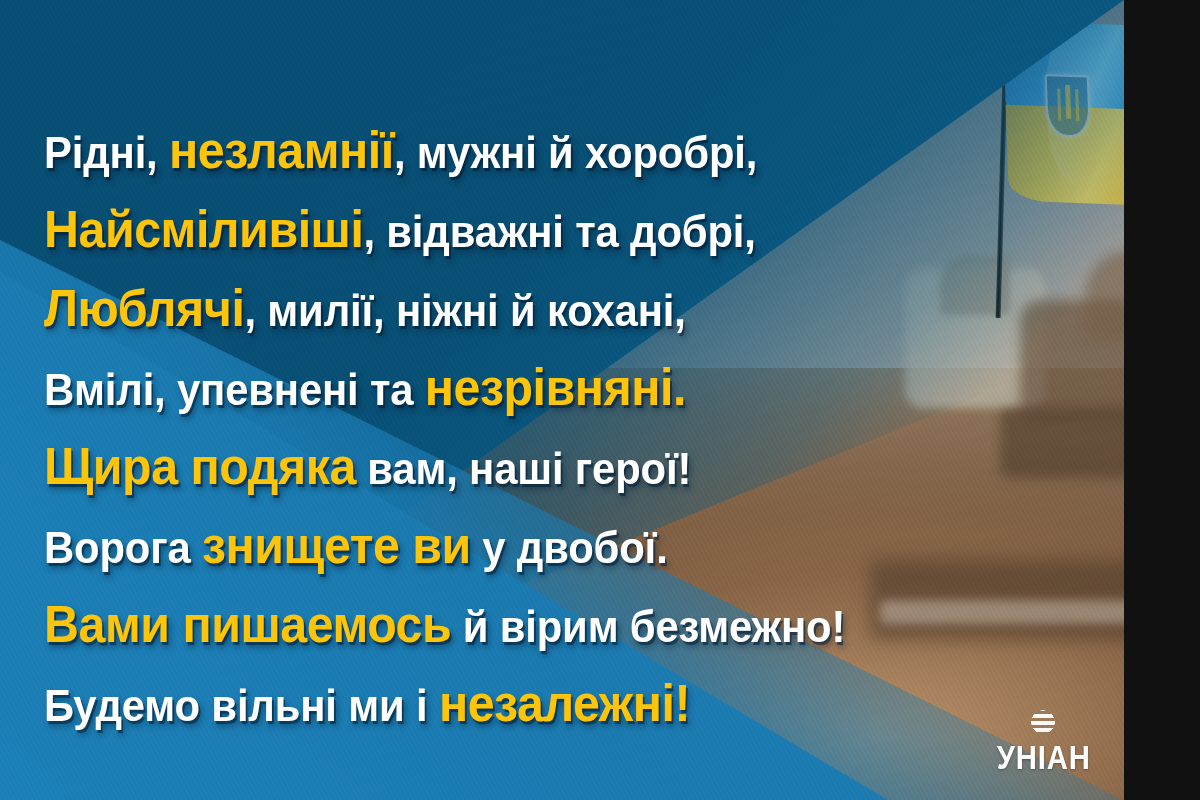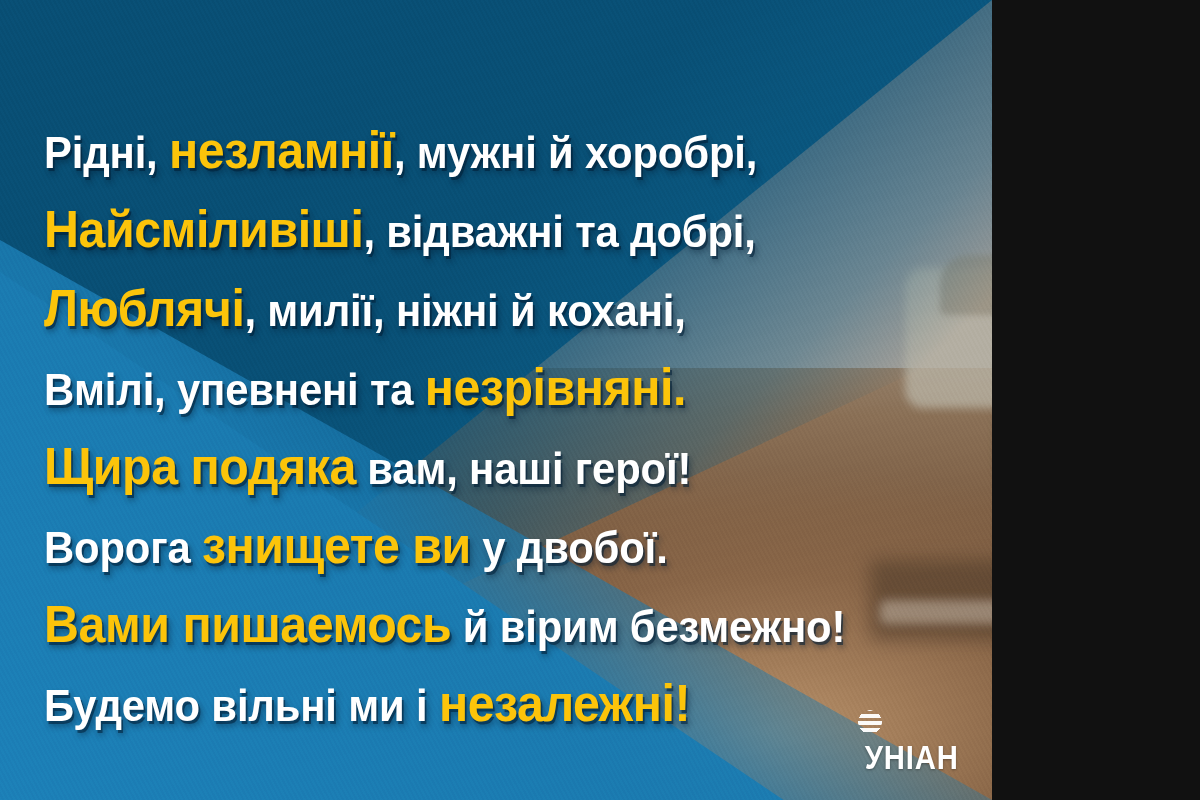--- a/index.html
+++ b/index.html
@@ -1,18 +1,18 @@
 <!DOCTYPE html>
 <html lang="uk"><head>
 <meta charset="utf-8">
 <style>
   html,body{margin:0;padding:0;background:#111;}
   #poster{
     position:relative;
-    width:992px;height:800px;
+    width:1124px;height:800px;
     overflow:hidden;
     font-family:"Liberation Sans","DejaVu Sans",sans-serif;
     user-select:none;
   }
 
   
   .photo-base{
     position:absolute;inset:0;
     background:
       
@@ -161,21 +161,21 @@
     color:#fcc40a;
     font-weight:700;
     font-size:52px;
     letter-spacing:-.5px;
   }
   .line .sm{font-size:45px;}
 
   
   .logo{
     position:absolute;right:26px;bottom:26px;z-index:8;
-    display:flex;flex-direction:column;align-items:flex-start;
+    display:flex;flex-direction:column;align-items:center;
   }
   .logo-mark{
     width:26px;height:26px;margin-bottom:7px;
     background:repeating-linear-gradient(to bottom,#fff 0 4px,transparent 4px 7px);
     -webkit-mask-image:radial-gradient(circle at 50% 58%, #000 58%, transparent 60%);
     mask-image:radial-gradient(circle at 50% 58%, #000 58%, transparent 60%);
     opacity:.96;
   }
   .logo-text{
     font-size:34px;font-weight:700;color:#fff;letter-spacing:1px;

